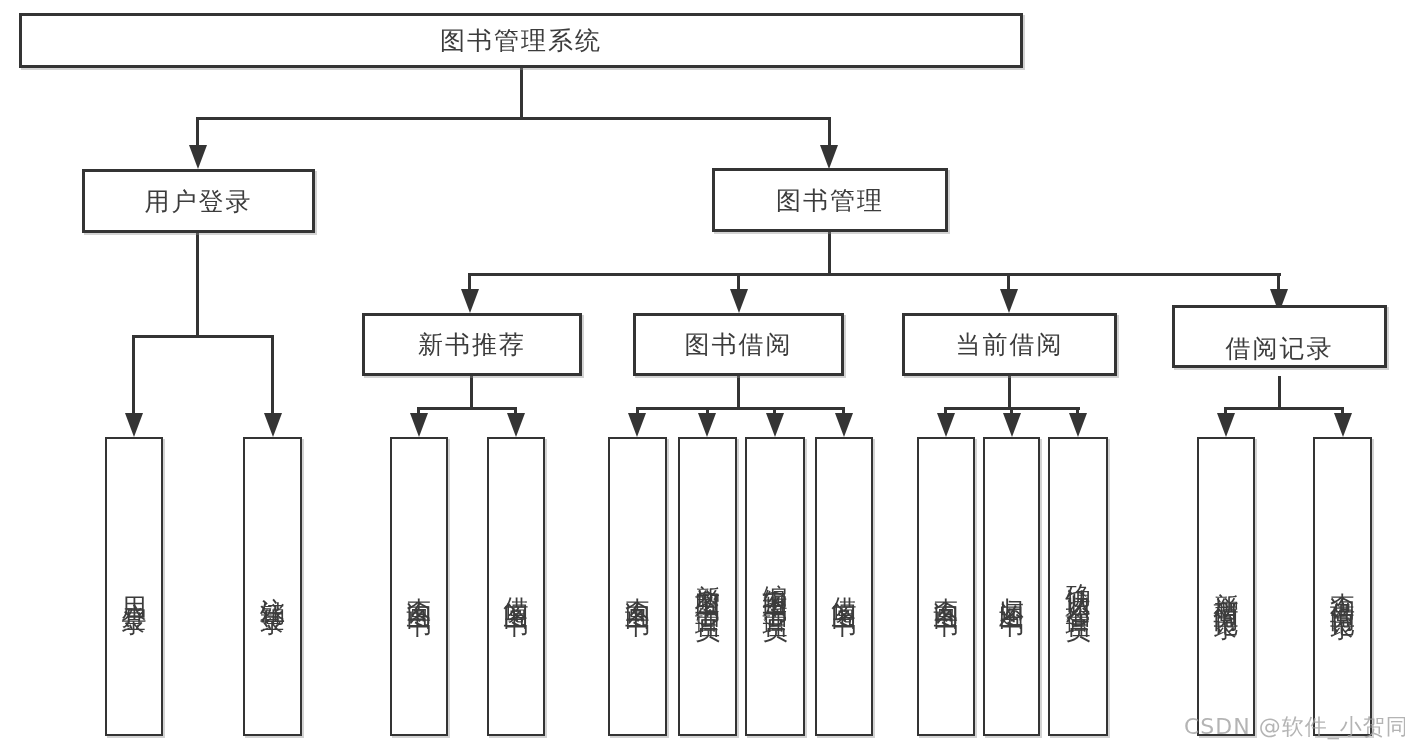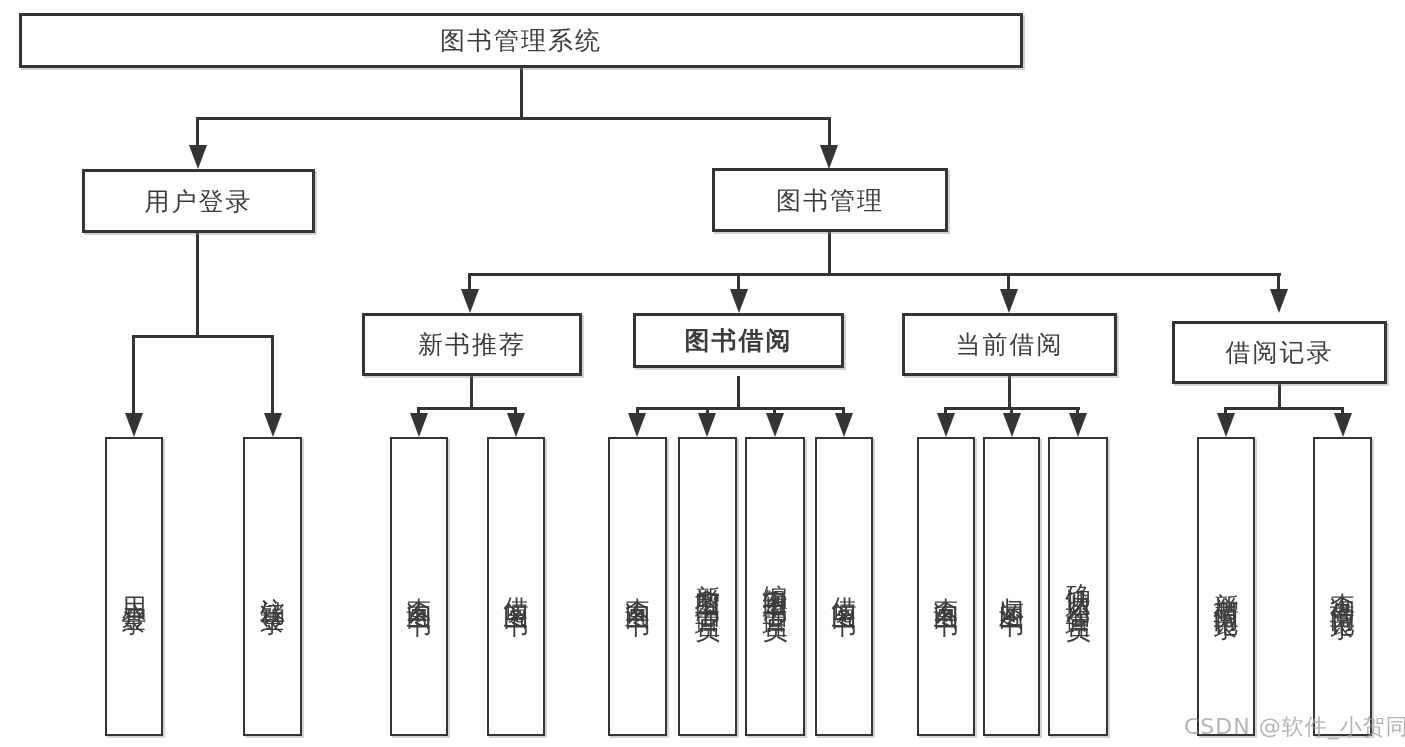--- a/index.html
+++ b/index.html
@@ -72,27 +72,27 @@
   <div class="box" style="left:82px; top:169px; width:233px; height:64px;">
     <span>用户登录</span>
   </div>
   <div class="box" style="left:712px; top:168px; width:236px; height:64px;">
     <span>图书管理</span>
   </div>
 
   <div class="box" style="left:362px; top:313px; width:220px; height:63px;">
     <span>新书推荐</span>
   </div>
-  <div class="box" style="left:633px; top:313px; width:211px; height:55px;font-weight:bold;">
+  <div class="box" style="left:633px; top:313px; width:211px; height:63px;">
     <span>图书借阅</span>
   </div>
   <div class="box" style="left:902px; top:313px; width:215px; height:63px;">
     <span>当前借阅</span>
   </div>
-  <div class="box" style="left:1172px; top:321px; width:215px; height:63px;">
+  <div class="box" style="left:1172px; top:305px; width:215px; height:63px;align-items:flex-end;">
     <span>借阅记录</span>
   </div>
 
   <div class="box vbox" style="left:105px; top:437px; width:58px; height:299px;">
     <span class="vtext">用户登录</span>
   </div>
   <div class="box vbox" style="left:243px; top:437px; width:59px; height:299px;">
     <span class="vtext">注销登录</span>
   </div>
 

